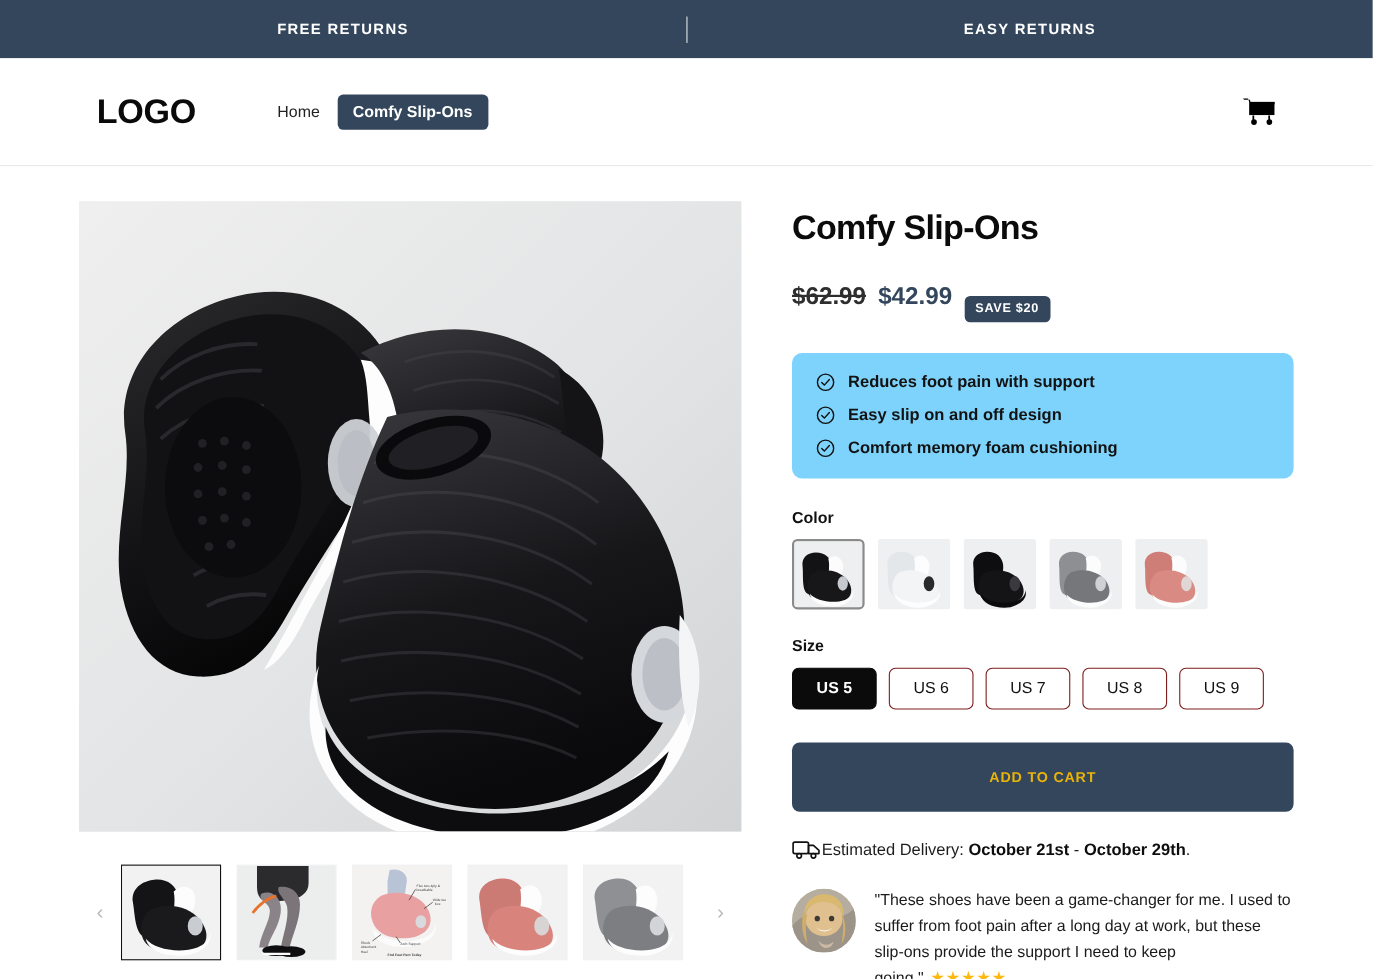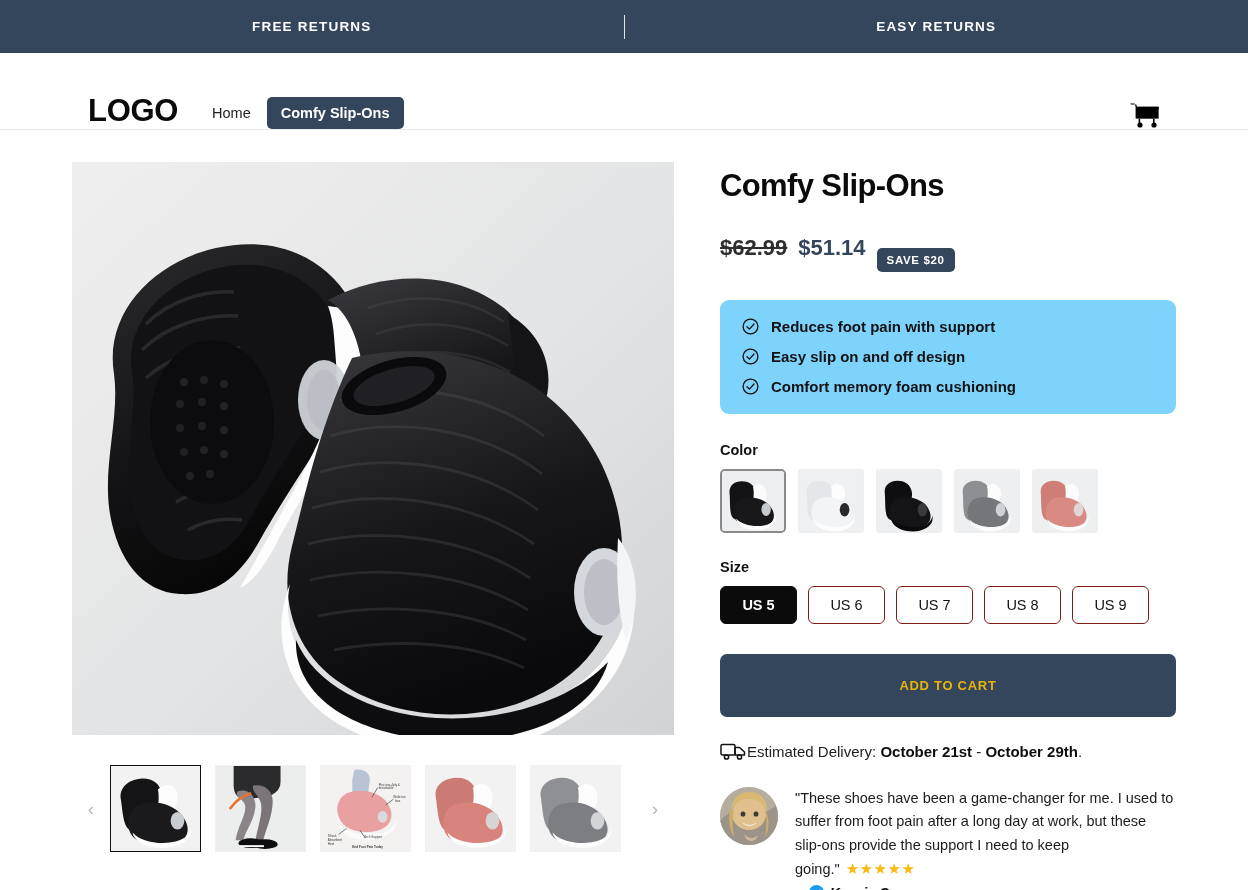--- a/index.html
+++ b/index.html
@@ -20,27 +20,27 @@
   .announce-inner { display: flex; align-items: center; width: 100%; }
   .announce-cell {
     flex: 1; text-align: center;
     color: #ffffff; font-size: 13.5px; font-weight: bold;
     letter-spacing: 0.09em;
   }
   .announce-div { width: 1px; height: 24px; background: #ffffff; opacity: .85; }
 
   
   .header {
-    height: 77px; background: #fff;
+    height: 98px; background: #fff;
     border-bottom: 1px solid #e9e9e9;
-    display: flex; align-items: flex-end;
+    display: flex; align-items: center;
     padding: 0 88px 0 88px;
   }
   .logo { font-size: 31px; font-weight: bold; letter-spacing: -0.01em; color: #0a0a0a; }
-  .nav { display: flex; align-items: center; gap: 14px; margin-left: 32px; }
+  .nav { display: flex; align-items: center; gap: 14px; margin-left: 72px; }
   .nav-link {
     font-size: 14.5px; color: #222; padding: 4px 2px; cursor: pointer;
   }
   .nav-pill {
     background: #33465c; color: #fff; font-weight: bold; font-size: 14.5px;
     padding: 8px 14px; border-radius: 5px; cursor: pointer;
   }
   .cart-wrap { margin-left: auto; cursor: pointer; display: flex; align-items: center; }
 
   
@@ -333,21 +333,21 @@
       </div>
       <div class="tchev">›</div>
     </div>
   </div>
 
   <div class="info">
     <h1 class="title">Comfy Slip-Ons</h1>
 
     <div class="prices">
       <span class="price-old">$62.99</span>
-      <span class="price-new">$51.14</span>
+      <span class="price-new">$42.99</span>
       <span class="save-badge">SAVE $20</span>
     </div>
 
     <div class="benefits">
       <div class="benefit">
         <svg width="17" height="17" viewBox="0 0 17 17">
           <circle cx="8.5" cy="8.5" r="7.4" fill="none" stroke="#111" stroke-width="1.3"></circle>
           <path d="M5 8.7 L7.4 11.1 L12 6" fill="none" stroke="#111" stroke-width="1.3" stroke-linecap="round" stroke-linejoin="round"></path>
         </svg>
         <span class="benefit-txt">Reduces foot pain with support</span>

